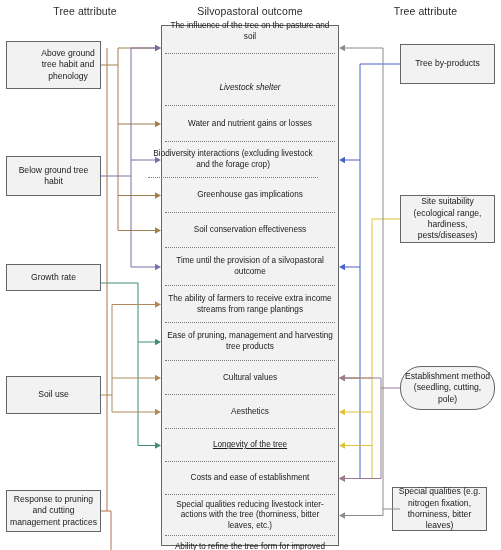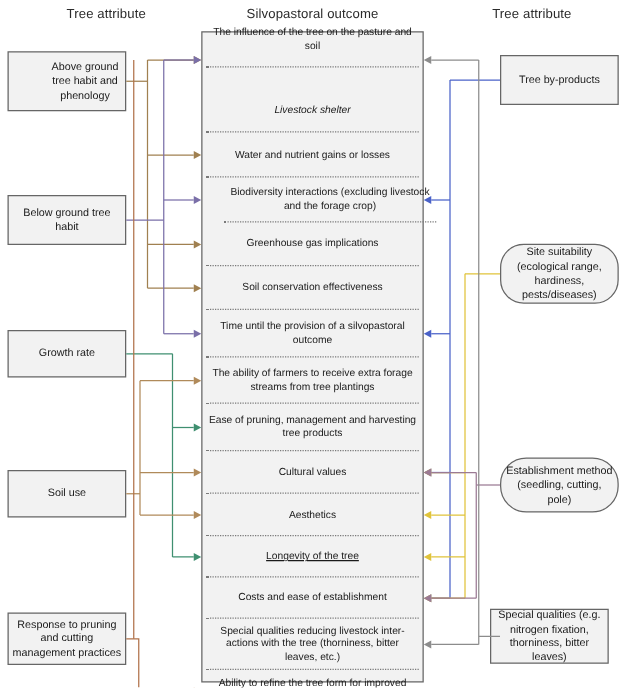--- a/index.html
+++ b/index.html
@@ -98,35 +98,35 @@
 
   <div id="mid-box"></div>
 
   <div id="left-boxes">
       <div class="attr-box" style="left: 6px; top: 41px; width: 95px; height: 48px; padding-left: 32px;">
         <span>Above ground tree habit and phenology</span>
       </div>
       <div class="attr-box" style="left: 6px; top: 156px; width: 95px; height: 40px;">
         <span>Below ground tree habit</span>
       </div>
-      <div class="attr-box" style="left: 6px; top: 264px; width: 95px; height: 38px;">
+      <div class="attr-box" style="left: 6px; top: 264px; width: 95px; height: 27px;">
         <span>Growth rate</span>
       </div>
       <div class="attr-box" style="left: 6px; top: 376px; width: 95px; height: 38px;">
         <span>Soil use</span>
       </div>
       <div class="attr-box" style="left: 6px; top: 490px; width: 95px; height: 42px;">
         <span>Response to pruning and cutting management practices</span>
       </div>
     </div>
   <div id="right-boxes">
       <div class="attr-box" style="left: 400px; top: 44px; width: 95px; height: 40px;">
         <span>Tree by-products</span>
       </div>
-      <div class="attr-box" style="left: 400px; top: 195px; width: 95px; height: 48px; border-radius: 19px;">
+      <div class="attr-box" style="left: 400px; top: 195px; width: 95px; height: 48px;">
         <span>Site suitability (ecological range, hardiness, pests/diseases)</span>
       </div>
       <div class="attr-box" style="left: 400px; top: 366px; width: 95px; height: 44px; border-radius: 21px;">
         <span>Establishment method (seedling, cutting, pole)</span>
       </div>
       <div class="attr-box" style="left: 392px; top: 487px; width: 95px; height: 44px; justify-content: flex-end;">
         <span>Special qualities (e.g. nitrogen fixation, thorniness, bitter leaves)</span>
       </div>
     </div>
   <div id="mid-rows">
@@ -135,38 +135,38 @@
         <div class="divider"></div>
       </div>
       <div class="mid-row" style="left: 161px; width: 178px; top: 70px; height: 36px; font-style: italic;">
         <span>Livestock shelter</span>
         <div class="divider"></div>
       </div>
       <div class="mid-row" style="left: 161px; width: 178px; top: 106px; height: 36px;">
         <span>Water and nutrient gains or losses</span>
         <div class="divider"></div>
       </div>
-      <div class="mid-row" style="left: 175px; width: 178px; top: 142px; height: 36px;">
+      <div class="mid-row" style="left: 144px; width: 178px; top: 142px; height: 36px;">
         <span>Biodiversity interactions (excluding livestock and the forage crop)</span>
         <div class="divider"></div>
       </div>
       <div class="mid-row" style="left: 161px; width: 178px; top: 178px; height: 35px;">
         <span>Greenhouse gas implications</span>
         <div class="divider"></div>
       </div>
       <div class="mid-row" style="left: 161px; width: 178px; top: 213px; height: 35px;">
         <span>Soil conservation effectiveness</span>
         <div class="divider"></div>
       </div>
       <div class="mid-row" style="left: 161px; width: 178px; top: 248px; height: 38px;">
         <span>Time until the provision of a silvopastoral outcome</span>
         <div class="divider"></div>
       </div>
       <div class="mid-row" style="left: 161px; width: 178px; top: 286px; height: 37px;">
-        <span>The ability of farmers to receive extra forage streams from tree plantings</span>
+        <span>The ability of farmers to receive extra income streams from range plantings</span>
         <div class="divider"></div>
       </div>
       <div class="mid-row" style="left: 161px; width: 178px; top: 323px; height: 38px;">
         <span>Ease of pruning, management and harvesting tree products</span>
         <div class="divider"></div>
       </div>
       <div class="mid-row" style="left: 161px; width: 178px; top: 361px; height: 34px;">
         <span>Cultural values</span>
         <div class="divider"></div>
       </div>

